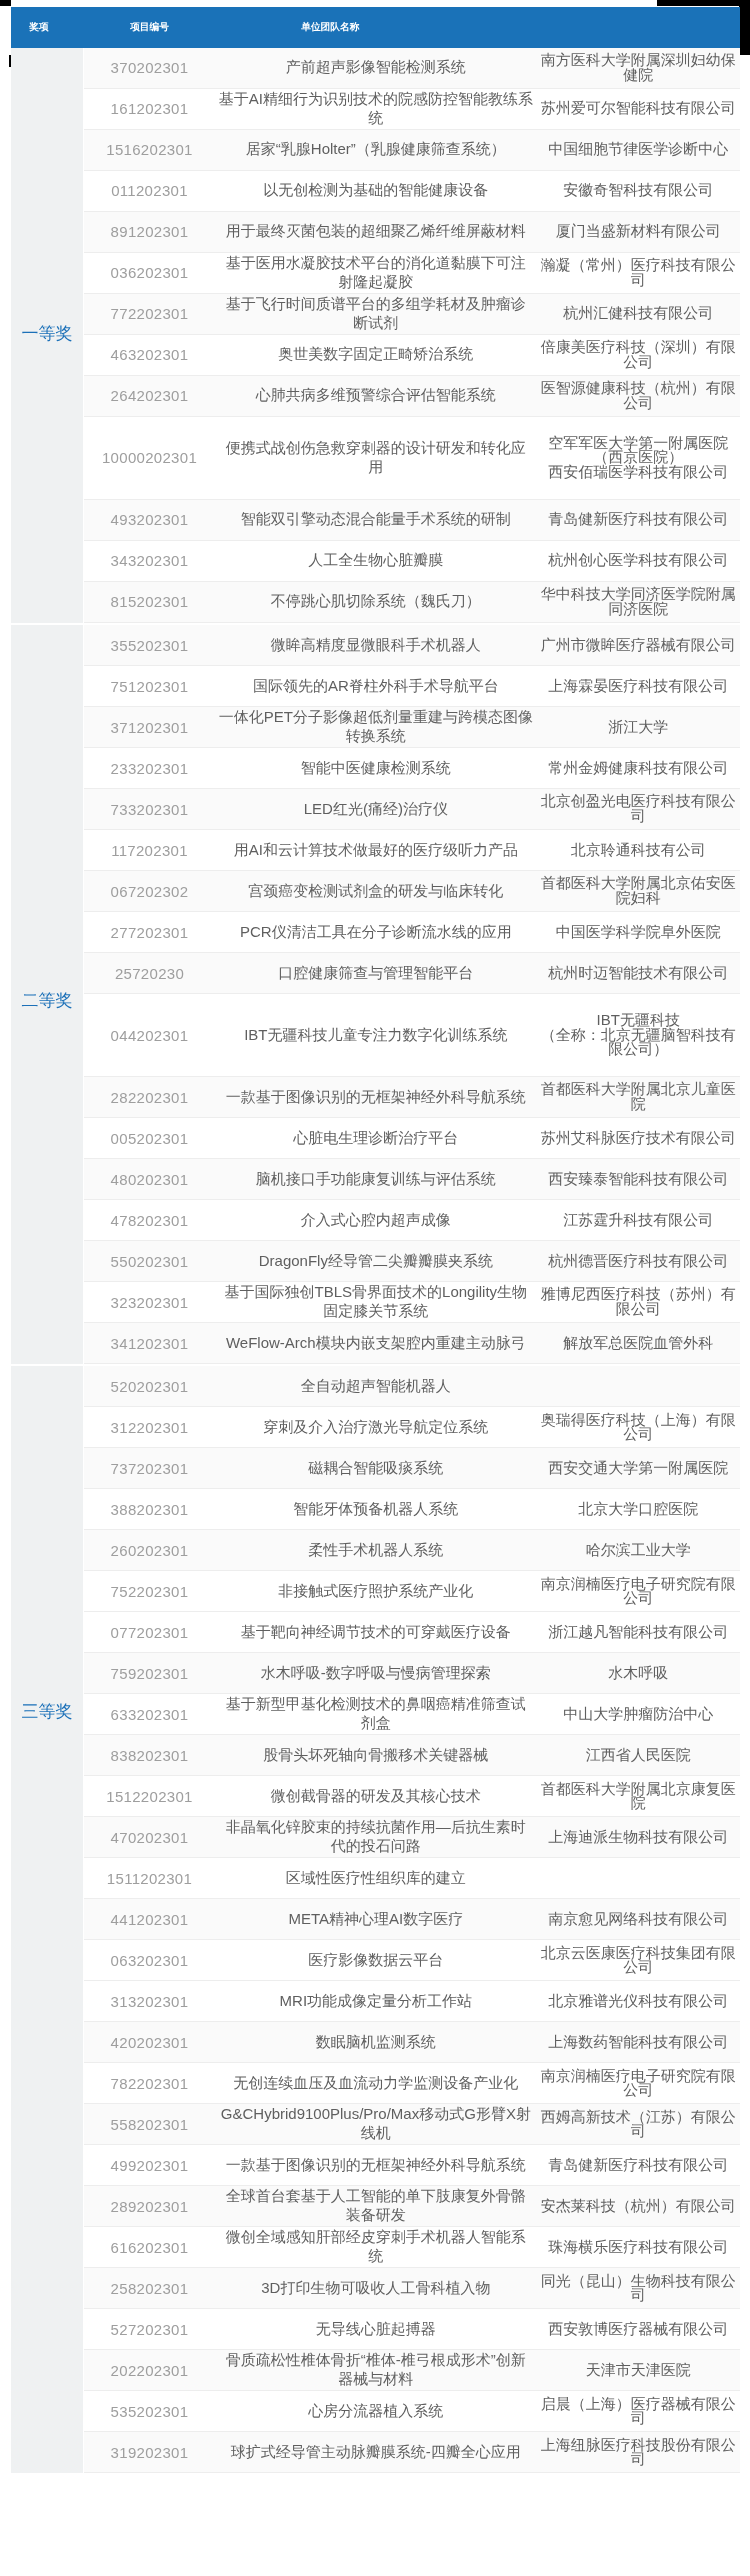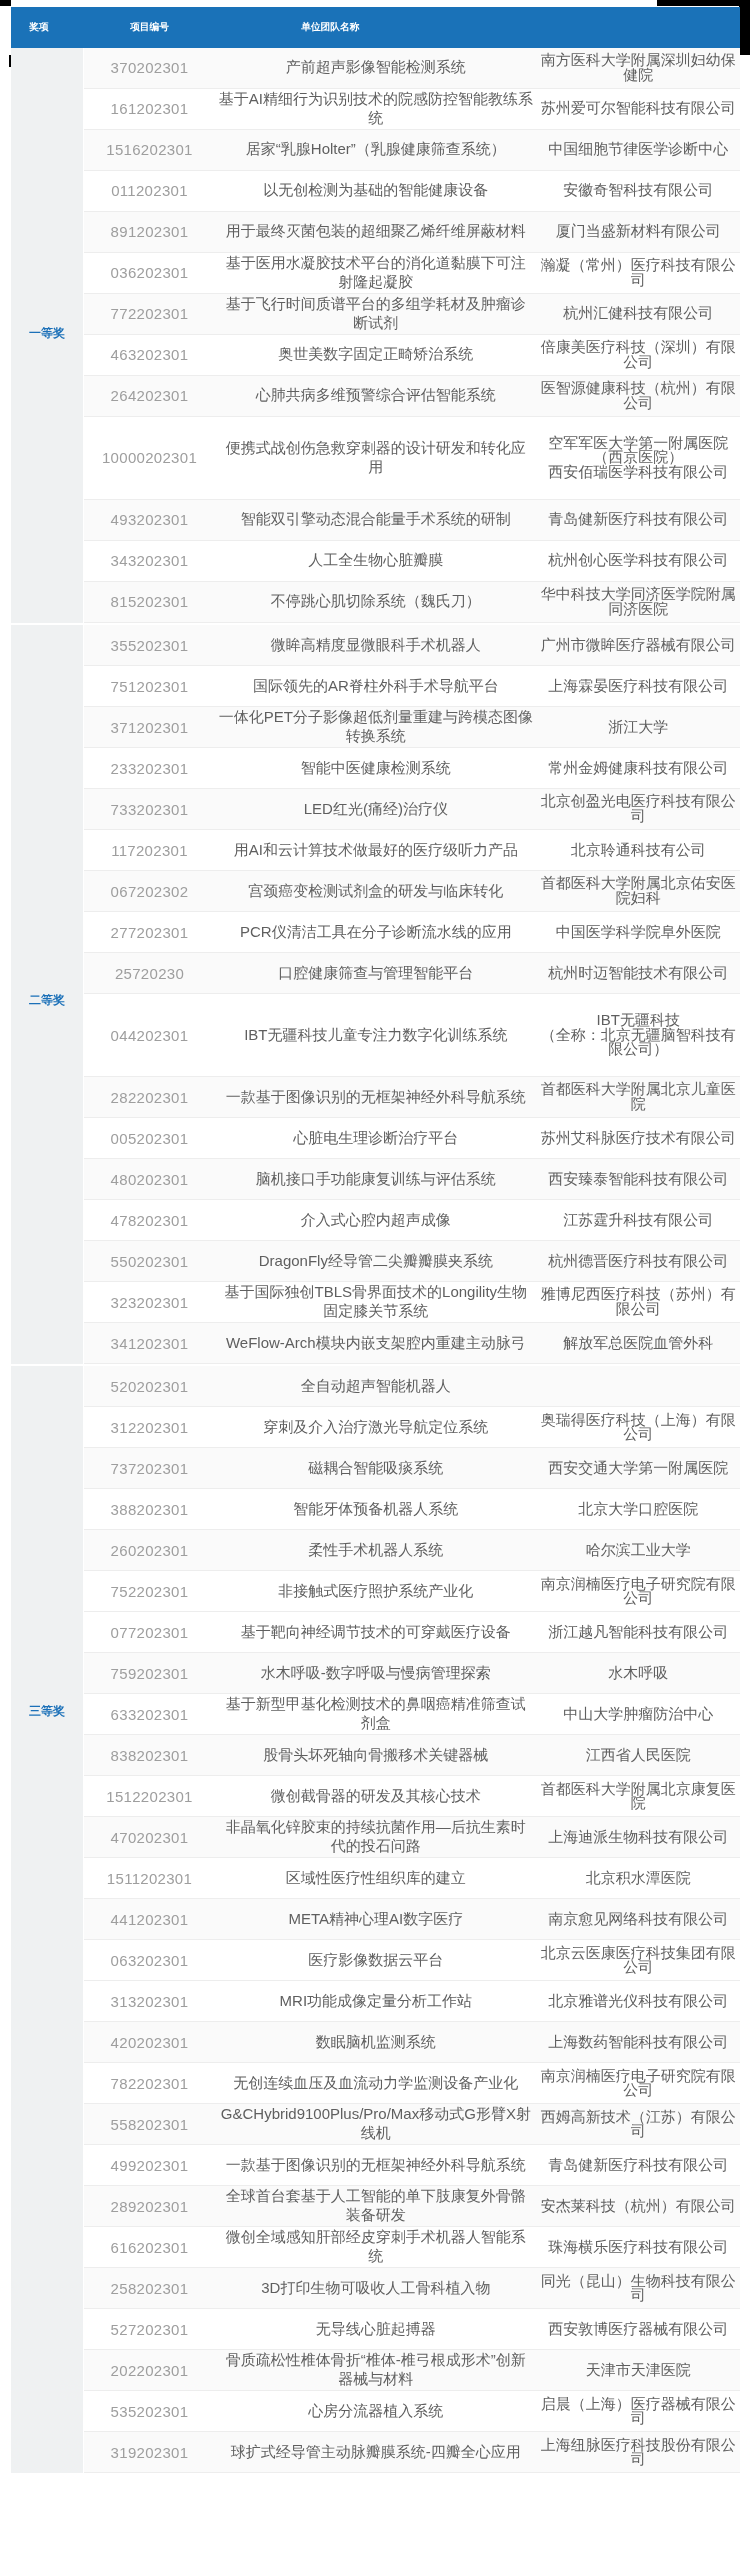--- a/index.html
+++ b/index.html
@@ -21,21 +21,21 @@
   .h-org{width:27.9%;padding-left:27px;box-sizing:border-box;}
   
   .sec{display:flex;position:relative;}
   .sec + .sec{margin-top:2.4px;}
   .award-cell{
     width:10%;background:#eff1f2;position:relative;border-right:1.2px solid #ffffff;
     box-sizing:border-box;flex-shrink:0;
   }
   .award-label{
     position:absolute;left:0;width:100%;text-align:center;
-    color:#1b70b8;font-size:12px;font-weight:bold;line-height:19.4px;
+    color:#1b70b8;font-size:17px;font-weight:normal;line-height:19.4px;
   }
   .sec1 .award-label{top:276px;}
   .sec2 .award-label{top:366px;}
   .sec3 .award-label{top:336px;}
   .rows{width:90%;}
   .row{
     display:flex;height:41px;box-sizing:border-box;border-bottom:0.6px solid #ededed;
     background:#ffffff;font-size:15px;color:#5f5f5f;
   }
   .row.shade{background:#fafafa;}
@@ -296,21 +296,20 @@
     <div class="cell c-org">首都医科大学附属北京康复医院</div>
   </div>
         <div class="row shade">
     <div class="cell c-no">470202301</div>
     <div class="cell c-name">非晶氧化锌胶束的持续抗菌作用—后抗生素时代的投石问路</div>
     <div class="cell c-org">上海迪派生物科技有限公司</div>
   </div>
         <div class="row">
     <div class="cell c-no">1511202301</div>
     <div class="cell c-name">区域性医疗性组织库的建立</div>
-    <div class="cell c-org">北京积水潭医院</div>
   </div>
         <div class="row shade">
     <div class="cell c-no">441202301</div>
     <div class="cell c-name">META精神心理AI数字医疗</div>
     <div class="cell c-org">南京愈见网络科技有限公司</div>
   </div>
         <div class="row">
     <div class="cell c-no">063202301</div>
     <div class="cell c-name">医疗影像数据云平台</div>
     <div class="cell c-org">北京云医康医疗科技集团有限公司</div>

